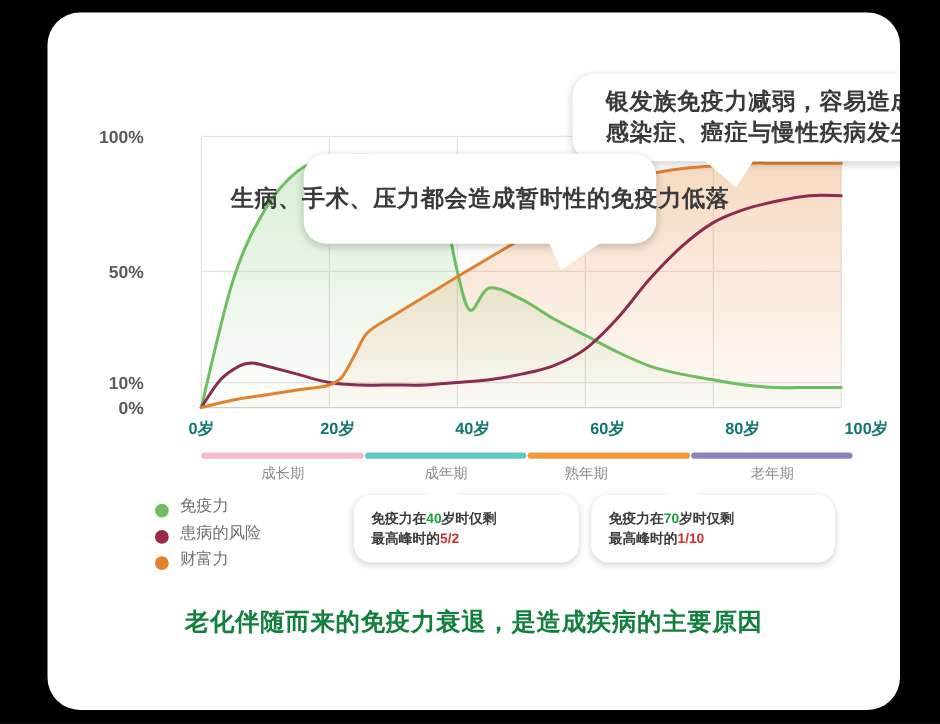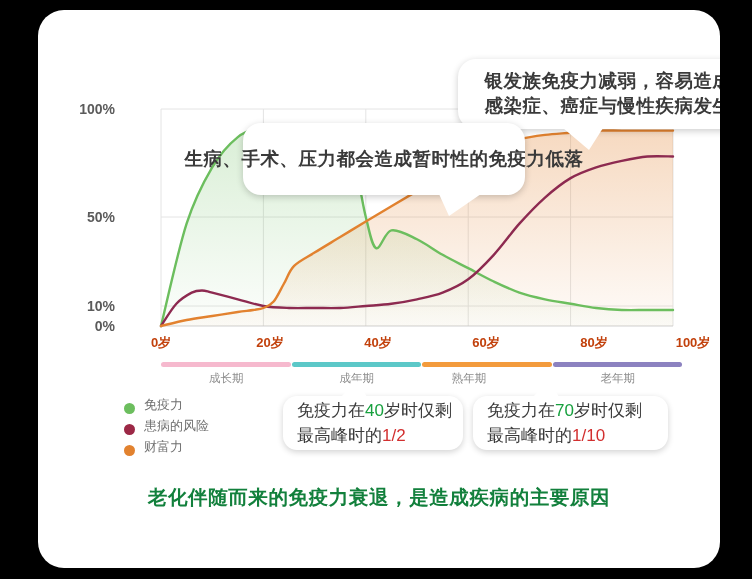--- a/index.html
+++ b/index.html
@@ -8,21 +8,21 @@
   #card{position:absolute;left:38px;top:10px;width:682px;height:558px;background:#fff;border-radius:26px;
         box-shadow:0 2px 14px rgba(0,0,0,.35);overflow:hidden;}
 
   
   #plot{position:absolute;left:85px;top:88px;width:560px;height:232px;}
   #plotsvg{position:absolute;left:0;top:0;}
 
   .ylab{position:absolute;right:calc(100% + 8px);font-size:14px;font-weight:bold;color:#5b5b5b;
         white-space:nowrap;transform:translateY(-50%);}
 
-  .xlab{position:absolute;top:236px;font-size:13px;font-weight:bold;color:#c2410c;white-space:nowrap;
+  .xlab{position:absolute;top:236px;font-size:13px;font-weight:bold;color:#0f766e;white-space:nowrap;
         transform:translateX(-50%);}
 
   
   #periods{position:absolute;left:123px;top:352px;width:522px;height:24px;}
   .pseg{position:absolute;top:0;height:5px;border-radius:3px;}
   .plabel{position:absolute;top:9px;font-size:11.5px;color:#8d8d8d;white-space:nowrap;transform:translateX(-50%);}
 
   
   #legend{position:absolute;left:86px;top:383px;}
   .lrow{display:flex;align-items:flex-end;height:21px;}
@@ -39,21 +39,21 @@
   #b1 .tail{left:150px;top:53px;border-left:13px solid transparent;border-right:34px solid transparent;border-top:24px solid #fff;}
   #b2{left:420px;top:49px;width:300px;height:70px;border-radius:18px;display:flex;flex-direction:column;
       align-items:center;justify-content:center;}
   #b2 .tail{left:105px;top:69px;border-left:26px solid transparent;border-right:14px solid transparent;border-top:22px solid #fff;}
   #b3{left:205px;top:113px;width:282px;height:72px;border-radius:18px;display:flex;flex-direction:row;
       align-items:center;justify-content:center;}
   #b3 .tail{left:196px;top:71px;border-left:10px solid transparent;border-right:32px solid transparent;border-top:22px solid #fff;}
 
   .small-bubble{position:absolute;background:#fff;border-radius:14px;box-shadow:0 2px 6px rgba(0,0,0,.18);
                 padding:9px 14px;box-sizing:border-box;display:flex;flex-direction:column;justify-content:center;}
-  .small-bubble .sline{font-size:17px;font-weight:normal;color:#3a3a3a;line-height:1.5;white-space:nowrap;}
+  .small-bubble .sline{font-size:11px;font-weight:bold;color:#3a3a3a;line-height:1.5;white-space:nowrap;}
   .small-bubble .tail{border-left:16px solid transparent;border-right:10px solid transparent;border-bottom:17px solid #fff;}
   #sb1{left:245px;top:386px;width:180px;height:54px;}
   #sb1 .tail{left:58px;top:-16px;}
   #sb2{left:435px;top:386px;width:195px;height:54px;}
   #sb2 .tail{left:60px;top:-16px;}
   .num-green{color:#17a03e;}
   .num-red{color:#d22f2f;}
 
   
   #headline{position:absolute;left:0;right:0;top:474px;text-align:center;font-size:19.5px;font-weight:bold;
@@ -149,21 +149,21 @@
 
     <div class="bubble" id="b3">
       <div class="line">生病、手术、压力都会造成</div>
       <div class="line">暂时性的免疫力低落</div>
       <div class="tail"></div>
     </div>
 
     <div class="small-bubble" id="sb1">
       <div class="tail"></div>
       <div class="sline"><span>免疫力在</span><span class="num-green">40</span><span>岁时仅剩</span></div>
-      <div class="sline"><span>最高峰时的</span><span class="num-red">1/2</span></div>
+      <div class="sline"><span>最高峰时的</span><span class="num-red">5/2</span></div>
     </div>
 
     <div class="small-bubble" id="sb2">
       <div class="tail"></div>
       <div class="sline"><span>免疫力在</span><span class="num-green">70</span><span>岁时仅剩</span></div>
       <div class="sline"><span>最高峰时的</span><span class="num-red">1/10</span></div>
     </div>
 
     <div id="headline">老化伴随而来的免疫力衰退，是造成疾病的主要原因</div>
 

